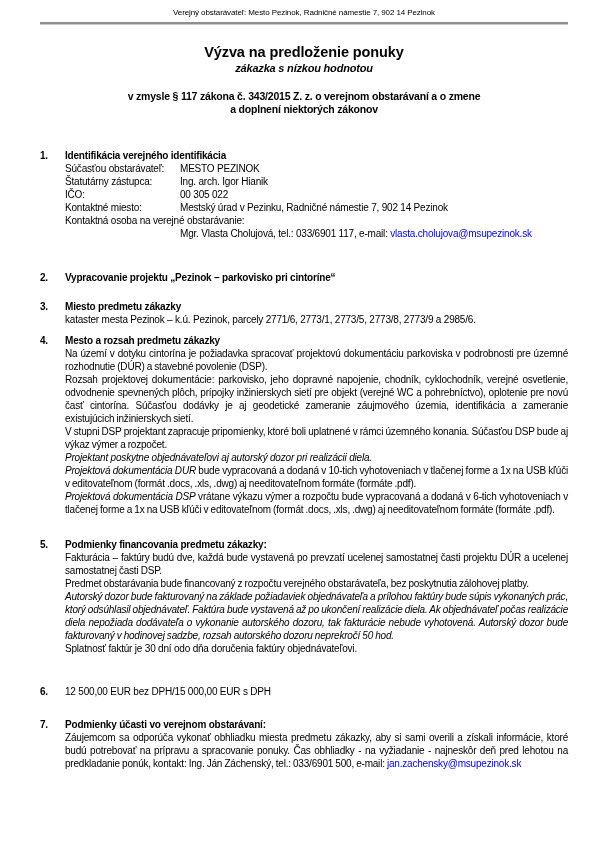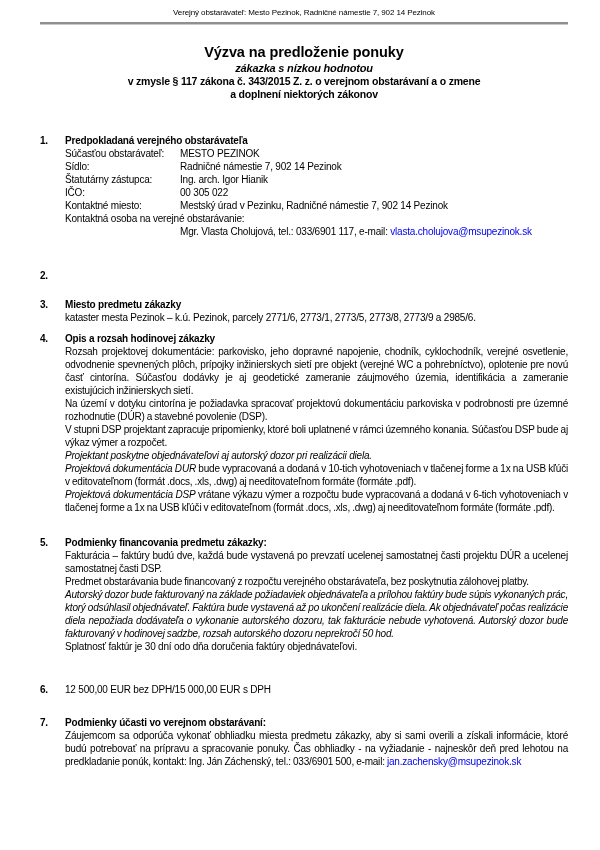--- a/index.html
+++ b/index.html
@@ -26,21 +26,21 @@
   }
   .doc-header-rule {
     margin-top: 4px;
     height: 3px;
     background: #8f8f8f;
     border-bottom: 1px solid #c9c9c9;
   }
   .title-block { margin-top: 19px; text-align: center; }
   .doc-title { font-size: 14.5px; line-height: 17px; font-weight: bold; letter-spacing: -0.1px; }
   .doc-subtitle { font-size: 11px; line-height: 14px; font-weight: bold; font-style: italic; }
-  .legal-block { text-align: center; font-weight: bold; font-size: 10.5px; line-height: 13px; }
+  .legal-block { margin-top: 15px; text-align: center; font-weight: bold; font-size: 10.5px; line-height: 13px; }
   .sections { margin-top: 33px; }
   .section { display: flex; }
   .sec-num { width: 25px; flex: none; font-weight: bold; }
   .sec-main { flex: 1; min-width: 0; }
   .sec-title { font-weight: bold; }
   .mb-s1 { margin-bottom: 31px; }
   .mb-s2 { margin-bottom: 16px; }
   .mb-s3 { margin-bottom: 8px; }
   .mb-s4 { margin-bottom: 22px; }
   .mb-s5 { margin-bottom: 30px; }
@@ -70,28 +70,24 @@
       <div>v zmysle § 117 zákona č. 343/2015 Z. z. o verejnom obstarávaní a o zmene</div>
       <div>a doplnení niektorých zákonov</div>
     </div>
   </div>
 
   <div class="sections">
 
     <div class="section mb-s1">
       <div class="sec-num">1.</div>
       <div class="sec-main">
-        <div class="sec-title">Predpokladaná verejného obstarávateľa</div>
+        <div class="sec-title">Identifikácia verejného identifikácia</div>
         <div class="kv-row">
           <div class="kv-label">Súčasťou obstarávateľ:</div>
           <div class="kv-value">MESTO PEZINOK</div>
-        </div>
-        <div class="kv-row">
-          <div class="kv-label">Sídlo:</div>
-          <div class="kv-value">Radničné námestie 7, 902 14 Pezinok</div>
         </div>
         <div class="kv-row">
           <div class="kv-label">Štatutárny zástupca:</div>
           <div class="kv-value">Ing. arch. Igor Hianik</div>
         </div>
         <div class="kv-row">
           <div class="kv-label">IČO:</div>
           <div class="kv-value">00 305 022</div>
         </div>
         <div class="kv-row">
@@ -99,37 +95,38 @@
           <div class="kv-value">Mestský úrad v Pezinku, Radničné námestie 7, 902 14 Pezinok</div>
         </div>
         <div>Kontaktná osoba na verejné obstarávanie:</div>
         <div class="contact-line"><span>Mgr. Vlasta Cholujová, tel.: 033/6901 117, e-mail: </span><a class="email-link">vlasta.cholujova@msupezinok.sk</a></div>
       </div>
     </div>
 
     <div class="section mb-s2">
       <div class="sec-num">2.</div>
       <div class="sec-main">
+        <div class="bold">Vypracovanie projektu „Pezinok – parkovisko pri cintoríne“</div>
       </div>
     </div>
 
     <div class="section mb-s3">
       <div class="sec-num">3.</div>
       <div class="sec-main">
         <div class="sec-title">Miesto predmetu zákazky</div>
         <div>kataster mesta Pezinok – k.ú. Pezinok, parcely 2771/6, 2773/1, 2773/5, 2773/8, 2773/9 a 2985/6.</div>
       </div>
     </div>
 
     <div class="section mb-s4">
       <div class="sec-num">4.</div>
       <div class="sec-main">
-        <div class="sec-title">Opis a rozsah hodinovej zákazky</div>
+        <div class="sec-title">Mesto a rozsah predmetu zákazky</div>
+        <div class="just">Na území v dotyku cintorína je požiadavka spracovať projektovú dokumentáciu parkoviska v podrobnosti pre územné rozhodnutie (DÚR) a stavebné povolenie (DSP).</div>
         <div class="just">Rozsah projektovej dokumentácie: parkovisko, jeho dopravné napojenie, chodník, cyklochodník, verejné osvetlenie, odvodnenie spevnených plôch, prípojky inžinierskych sietí pre objekt (verejné WC a pohrebníctvo), oplotenie pre novú časť cintorína. Súčasťou dodávky je aj geodetické zameranie záujmového územia, identifikácia a zameranie existujúcich inžinierskych sietí.</div>
-        <div class="just">Na území v dotyku cintorína je požiadavka spracovať projektovú dokumentáciu parkoviska v podrobnosti pre územné rozhodnutie (DÚR) a stavebné povolenie (DSP).</div>
         <div class="just">V stupni DSP projektant zapracuje pripomienky, ktoré boli uplatnené v rámci územného konania. Súčasťou DSP bude aj výkaz výmer a rozpočet.</div>
         <div class="italic">Projektant poskytne objednávateľovi aj autorský dozor pri realizácii diela.</div>
         <div class="just gap-line"><span class="italic">Projektová dokumentácia DUR</span><span> bude vypracovaná a dodaná v 10-tich vyhotoveniach v tlačenej forme a 1x na USB kľúči v editovateľnom (formát .docs, .xls, .dwg) aj needitovateľnom formáte (formáte .pdf).</span></div>
         <div class="just"><span class="italic">Projektová dokumentácia DSP</span><span> vrátane výkazu výmer a rozpočtu bude vypracovaná a dodaná v 6-tich vyhotoveniach v tlačenej forme a 1x na USB kľúči v editovateľnom (formát .docs, .xls, .dwg) aj needitovateľnom formáte (formáte .pdf).</span></div>
       </div>
     </div>
 
     <div class="section mb-s5">
       <div class="sec-num">5.</div>
       <div class="sec-main">

